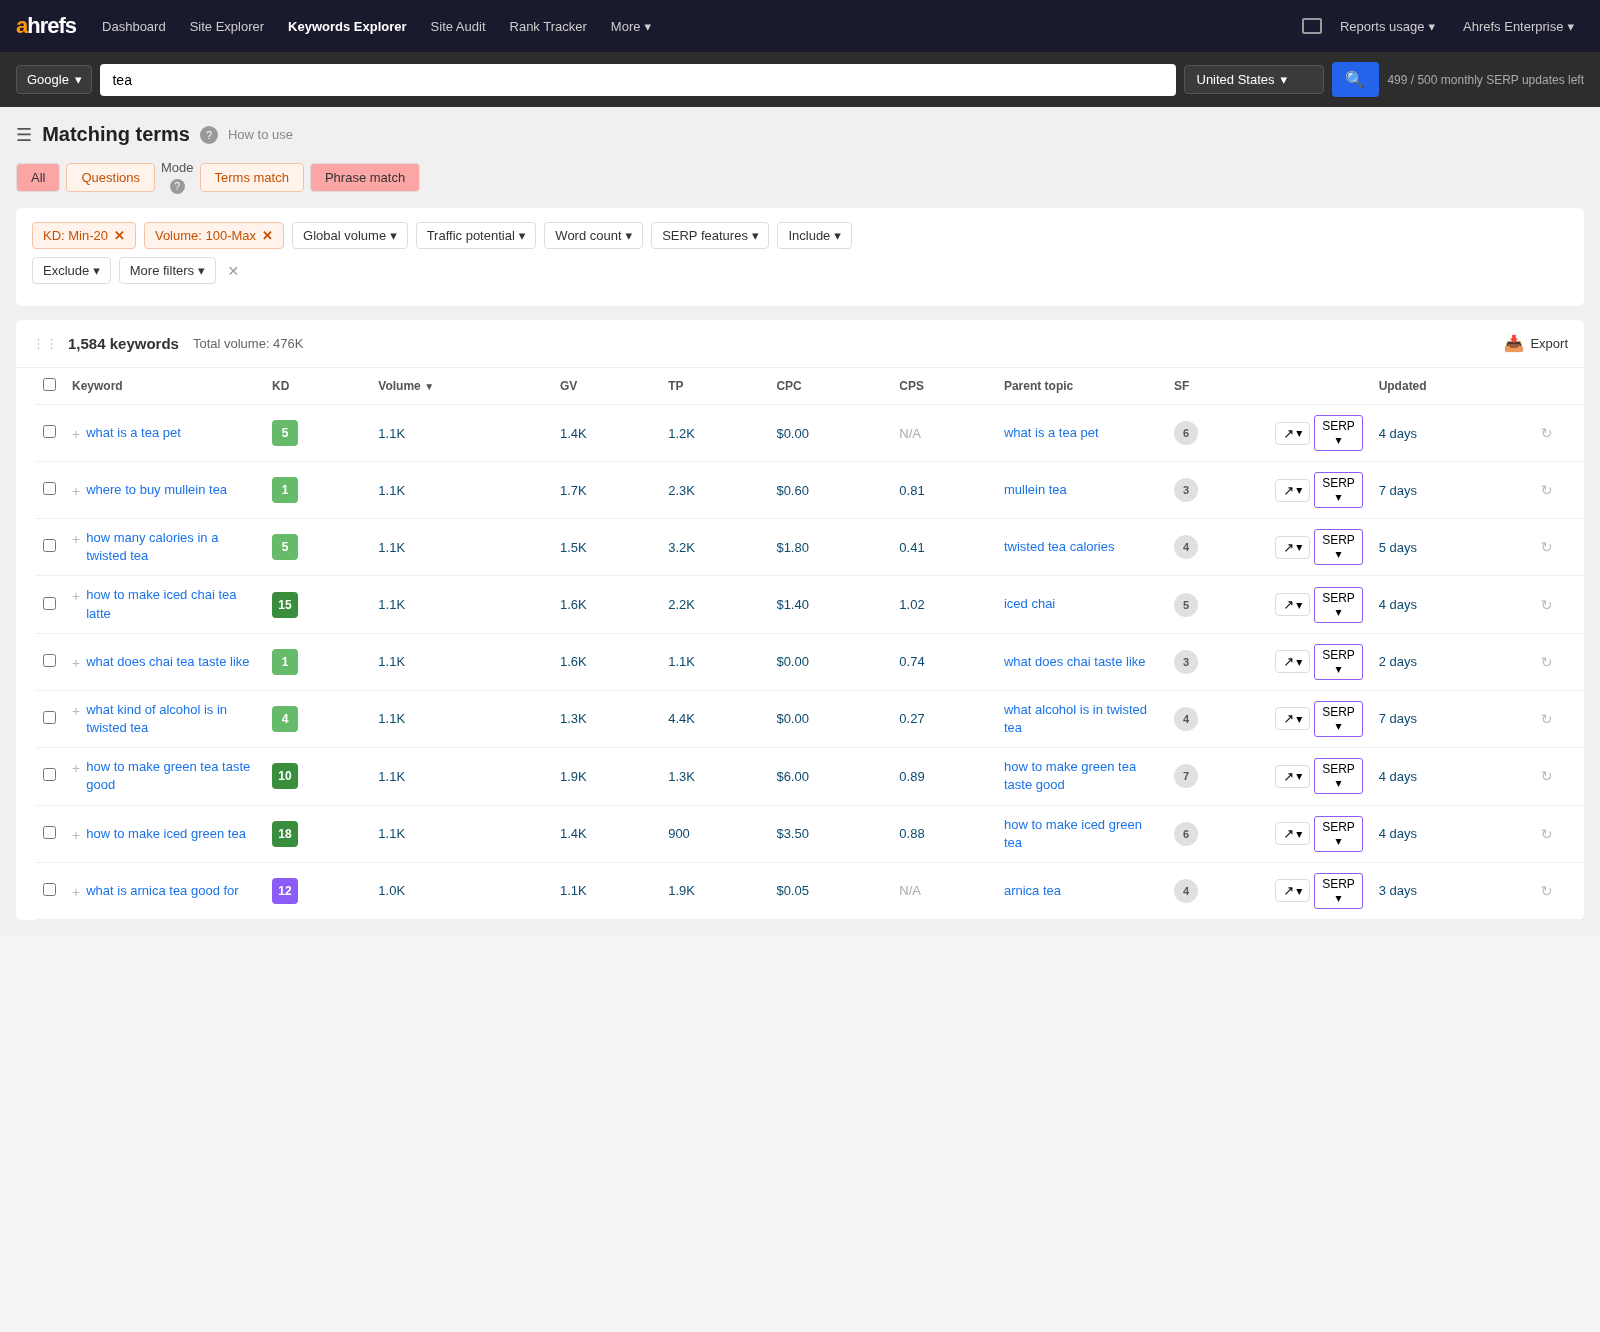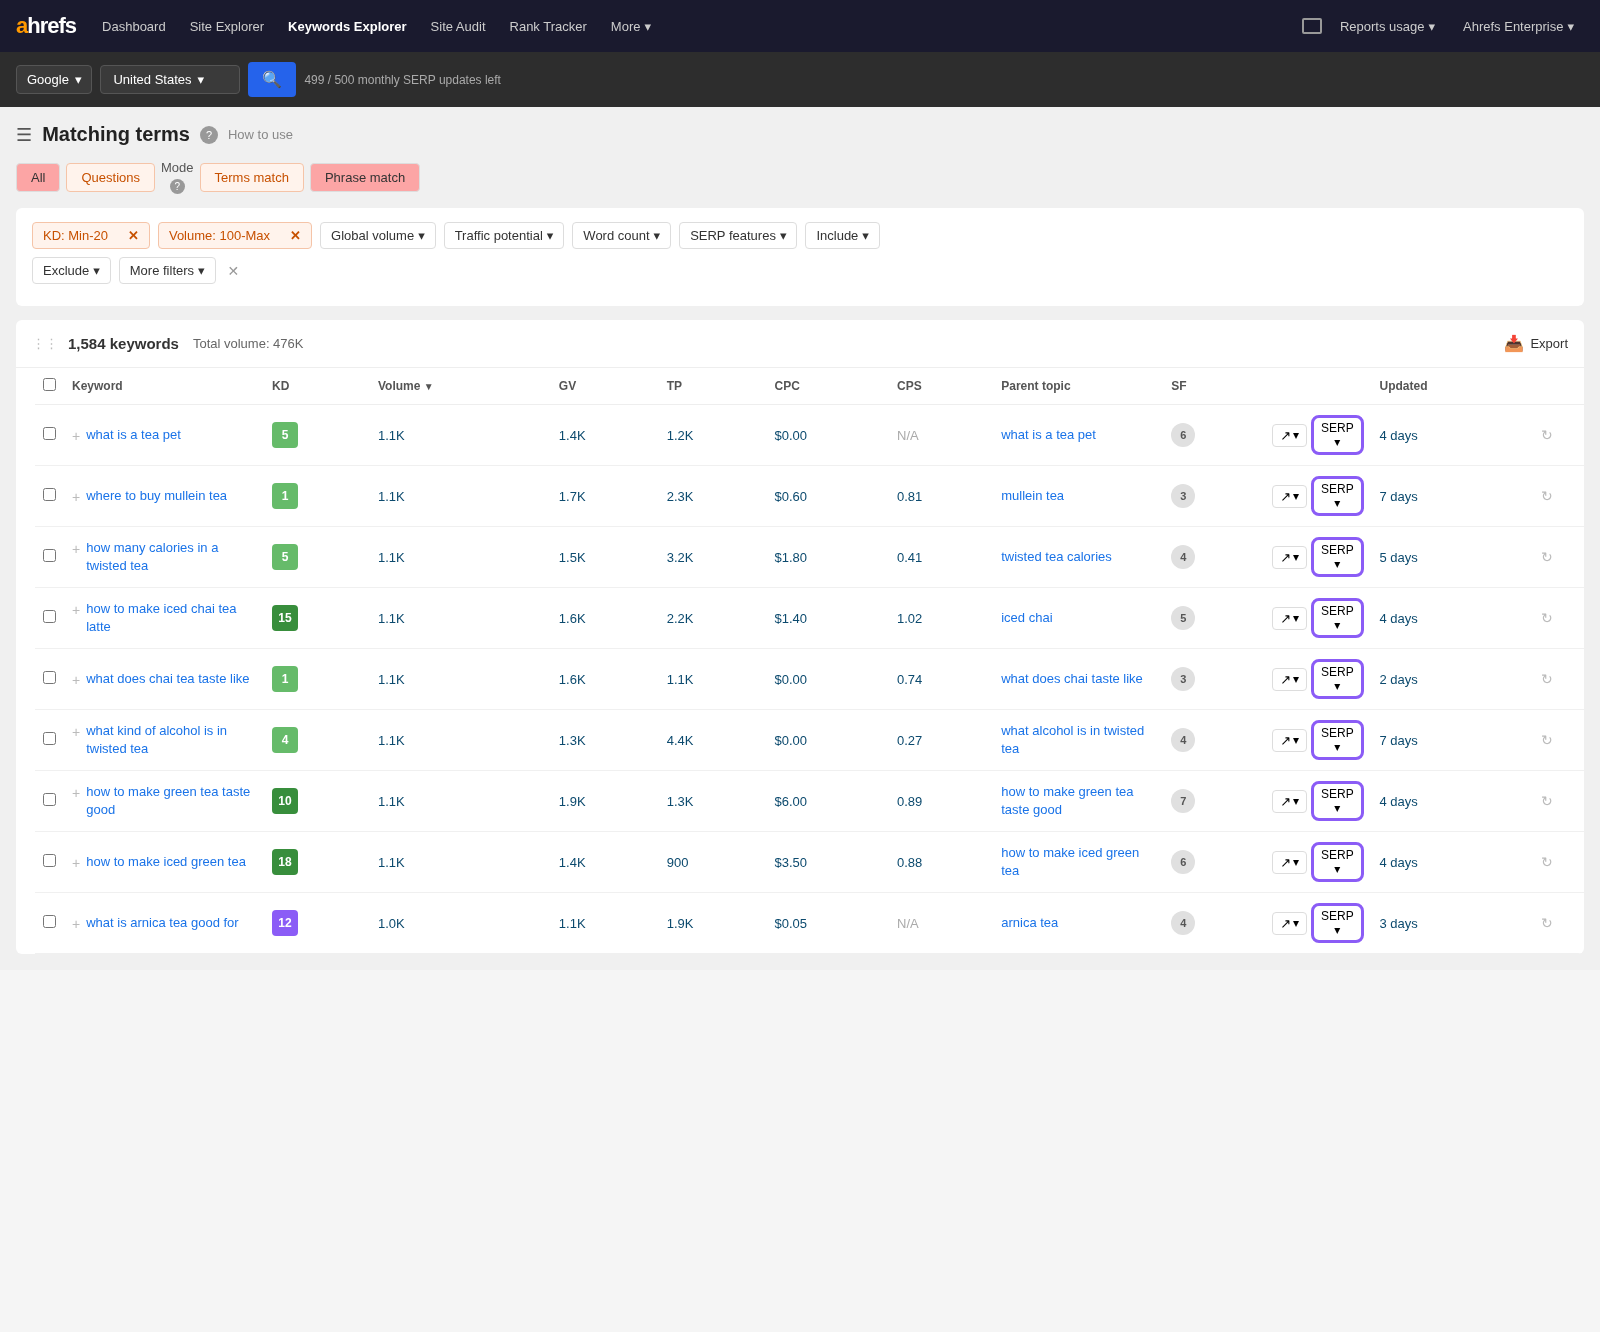--- a/index.html
+++ b/index.html
@@ -37,21 +37,21 @@
     
     .tabs-row { display: flex; align-items: center; gap: 6px; margin-bottom: 14px; }
     .tab { padding: 6px 14px; border-radius: 4px; cursor: pointer; font-size: 13px; border: 1px solid transparent; }
     .tab.plain { color: #333; background: #fca5a5; border: 1px solid #ddd; }
     .tab.active-orange { color: #c75000; background: #fff3ec; border: 1px solid #f5c4a8; font-weight: 500; }
     .mode-label { font-size: 13px; color: #555; display: flex; align-items: center; gap: 4px; flex-direction: column; }
 
     
     .filters-section { background: white; border-radius: 6px; padding: 14px 16px; margin-bottom: 14px; }
     .filter-row { display: flex; align-items: center; gap: 8px; flex-wrap: wrap; margin-bottom: 8px; }
-    .filter-tag { display: flex; align-items: center; gap: 20px; background: #fff3ec; border: 1px solid #f5c4a8; border-radius: 4px; padding: 5px 10px; font-size: 13px; color: #c75000; }
+    .filter-tag { display: flex; align-items: center; gap: 6px; background: #fff3ec; border: 1px solid #f5c4a8; border-radius: 4px; padding: 5px 10px; font-size: 13px; color: #c75000; }
     .filter-tag .x { cursor: pointer; color: #c75000; font-weight: bold; }
     .filter-btn { display: flex; align-items: center; gap: 4px; border: 1px solid #ddd; border-radius: 4px; padding: 5px 10px; font-size: 13px; color: #333; cursor: pointer; background: white; }
     .filter-x { cursor: pointer; color: #999; font-size: 14px; padding: 2px 4px; }
 
     
     .table-section { background: white; border-radius: 6px; overflow: hidden; }
     .table-header-row { display: flex; align-items: center; justify-content: space-between; padding: 14px 16px; border-bottom: 1px solid #eee; }
     .kw-count { font-size: 15px; font-weight: 700; }
     .total-vol { font-size: 13px; color: #666; margin-left: 8px; }
     .export-btn { display: flex; align-items: center; gap: 6px; font-size: 13px; color: #333; cursor: pointer; font-weight: 500; }
@@ -64,21 +64,21 @@
     .td-keyword { color: #1a73e8; cursor: pointer; max-width: 200px; line-height: 1.4; }
     .td-num { color: #0c4a6e; white-space: nowrap; }
     .td-na { color: #aaa; }
     .td-parent { color: #1a73e8; cursor: pointer; max-width: 160px; line-height: 1.4; }
 
     .kd-badge { display: inline-flex; align-items: center; justify-content: center; width: 26px; height: 26px; border-radius: 4px; color: white; font-size: 12px; font-weight: 700; }
 
     .sf-badge { display: inline-flex; align-items: center; justify-content: center; width: 24px; height: 24px; border-radius: 50%; background: #e0e0e0; color: #555; font-size: 11px; font-weight: 600; }
 
     .trend-btn { display: flex; align-items: center; gap: 2px; border: 1px solid #ddd; border-radius: 4px; padding: 3px 7px; font-size: 12px; cursor: pointer; background: white; }
-    .serp-btn { border: 3px solid #8b5cf6; border-radius: 8px; padding: 3px 7px; font-size: 12px; cursor: pointer; background: white; }
+    .serp-btn { border: 1px solid #8b5cf6; border-radius: 3px; padding: 3px 7px; font-size: 12px; cursor: pointer; background: white; }
     .refresh-icon { color: #bbb; cursor: pointer; font-size: 14px; }
 
     .col-actions { display: flex; align-items: center; gap: 4px; }
 
     .drag-handle { color: #bbb; cursor: grab; margin-right: 4px; }
     .checkbox-col { width: 28px; }
 
     th.sortable { cursor: pointer; }
 
     .caret { font-size: 10px; }
@@ -111,20 +111,21 @@
       <span>▾</span>
     </span>
   </div>
 </nav>
 
 <div class="search-bar">
   <div class="search-engine">
     <span>Google</span>
     <span>▾</span>
   </div>
+  <input class="search-input" type="text" value="tea" style="">
   <div class="country-select">
     <span>United States</span>
     <span>▾</span>
   </div>
   <button class="search-btn">🔍</button>
   <span class="serp-info">499 / 500 monthly SERP updates left</span>
 </div>
 
 <div class="main">
 

